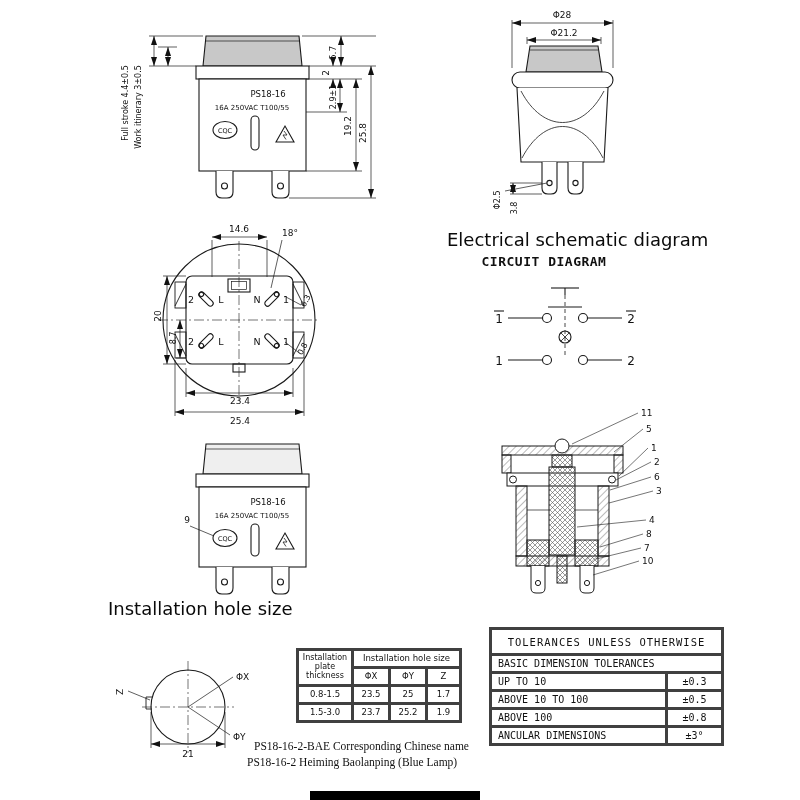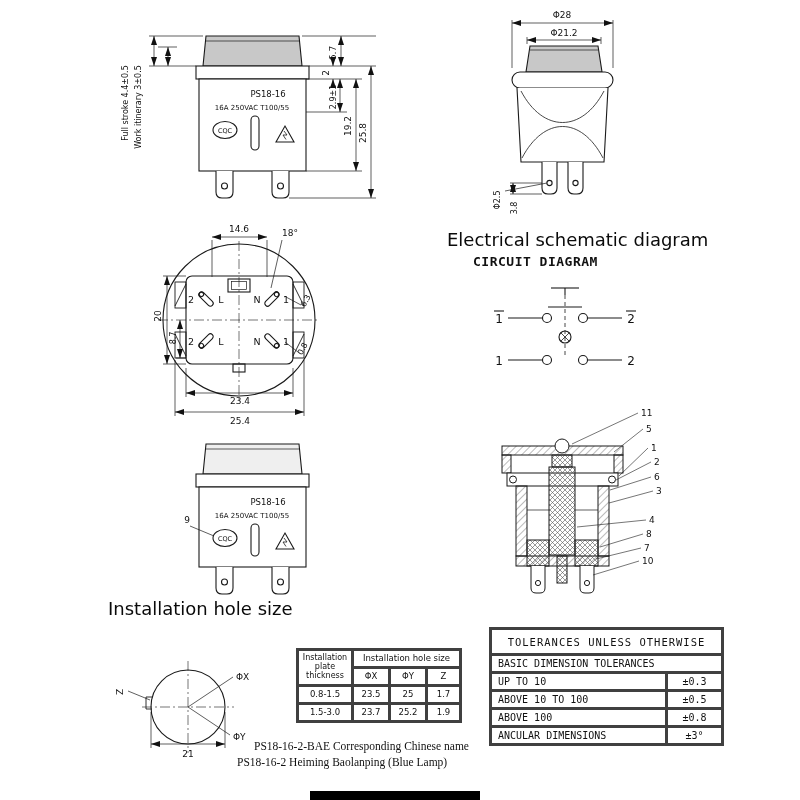--- a/index.html
+++ b/index.html
@@ -312,21 +312,21 @@
     <g stroke="none">
       <text class="dim" x="236" y="680">ΦX</text>
       <text class="dim" x="233" y="740">ΦY</text>
       <text class="dim" transform="translate(123,692) rotate(-90)" text-anchor="middle">Z</text>
       <text class="dim" x="188" y="757" text-anchor="middle">21</text>
     </g>
   </g>
 </svg>
 
 <div class="abs title-lg" style="left:447px; top:229px; width:274px; text-align:left;">Electrical schematic diagram</div>
-<div class="abs title-mono" style="left:473px; top:254px; width:200px; ">CIRCUIT DIAGRAM</div>
+<div class="abs title-mono" style="left:444px; top:254px; width:200px; text-align:center;">CIRCUIT DIAGRAM</div>
 <div class="abs title-lg" style="left:108px; top:598px;">Installation hole size</div>
 
 <table class="htable" style="left:296px; top:648px; width:163px;">
   <colgroup>
         <col style="width:55px">
         <col style="width:37px">
         <col style="width:37px">
         <col style="width:34px">
       </colgroup>
   <tbody>
@@ -379,17 +379,17 @@
       <td class="tt-val">±0.8</td>
     </tr>
     <tr>
       <td>ANCULAR DIMENSIONS</td>
       <td class="tt-val">±3°</td>
     </tr>
   </tbody>
 </table>
 
 <div class="abs footer-line" style="left:254px; top:740px;font-family:Liberation Serif, serif;">PS18-16-2-BAE Corresponding Chinese name</div>
-<div class="abs footer-line" style="left:237px; top:756px;">PS18-16-2  Heiming Baolanping (Blue Lamp)</div>
+<div class="abs footer-line" style="left:247px; top:756px;">PS18-16-2  Heiming Baolanping (Blue Lamp)</div>
 
 <div class="abs" style="left:310px; top:791px; width:170px; height:9px; background:#000;"></div>
 
 </div>
 
 </body></html>

